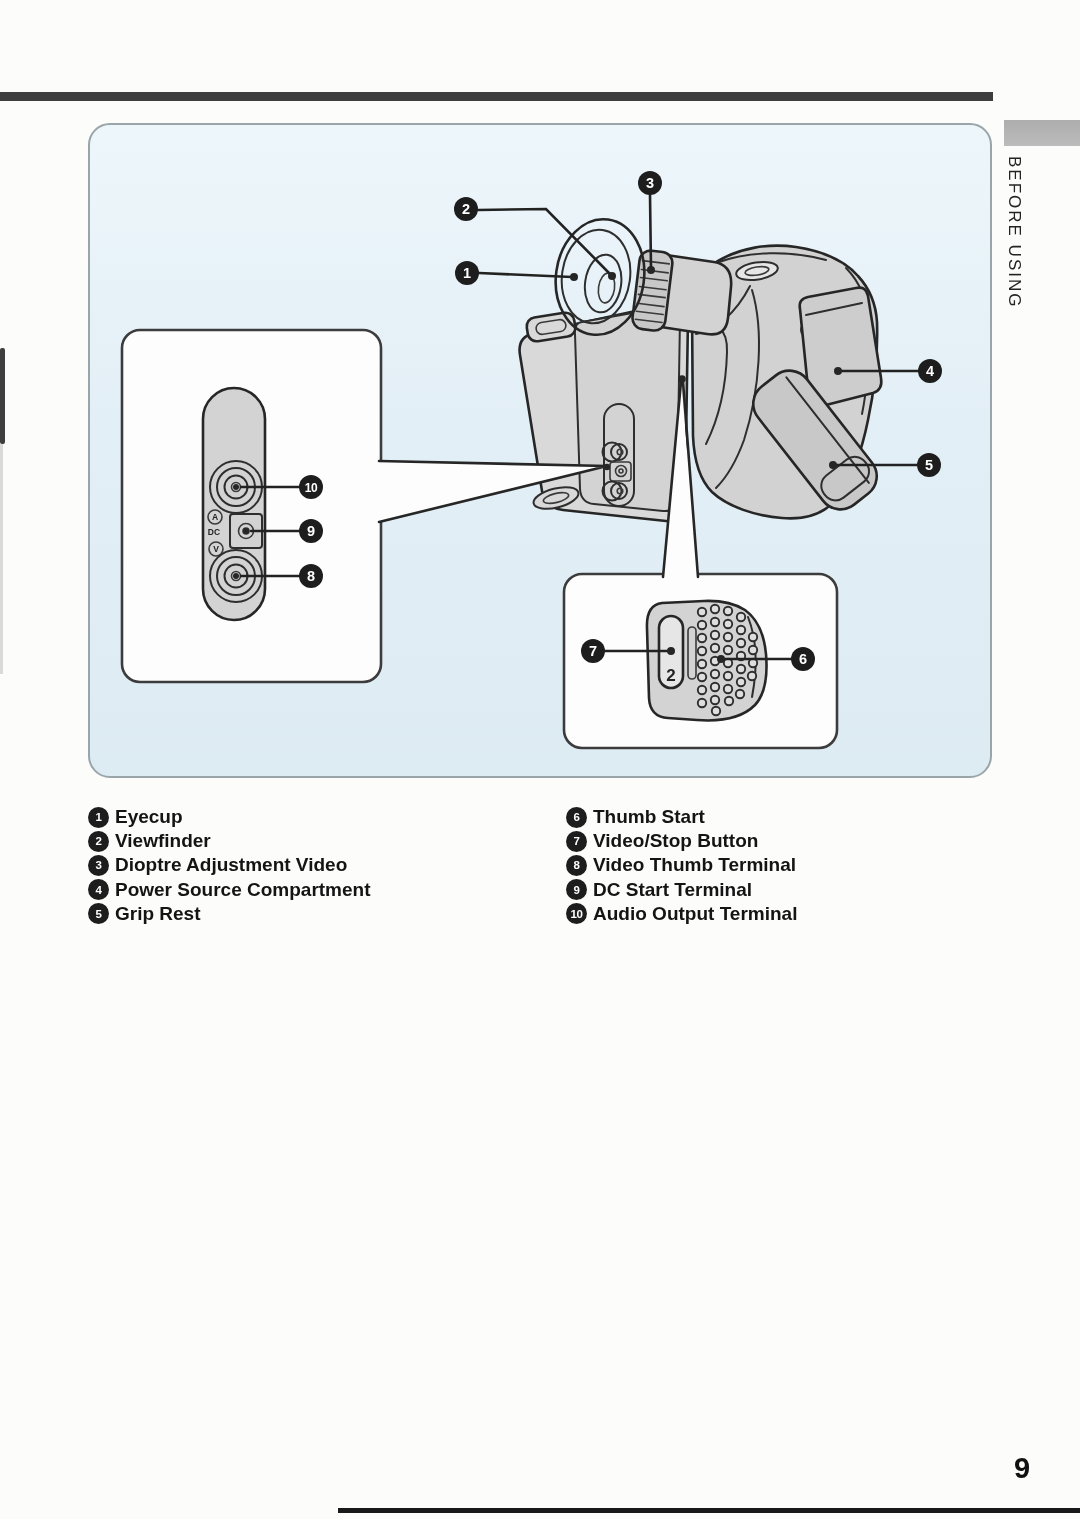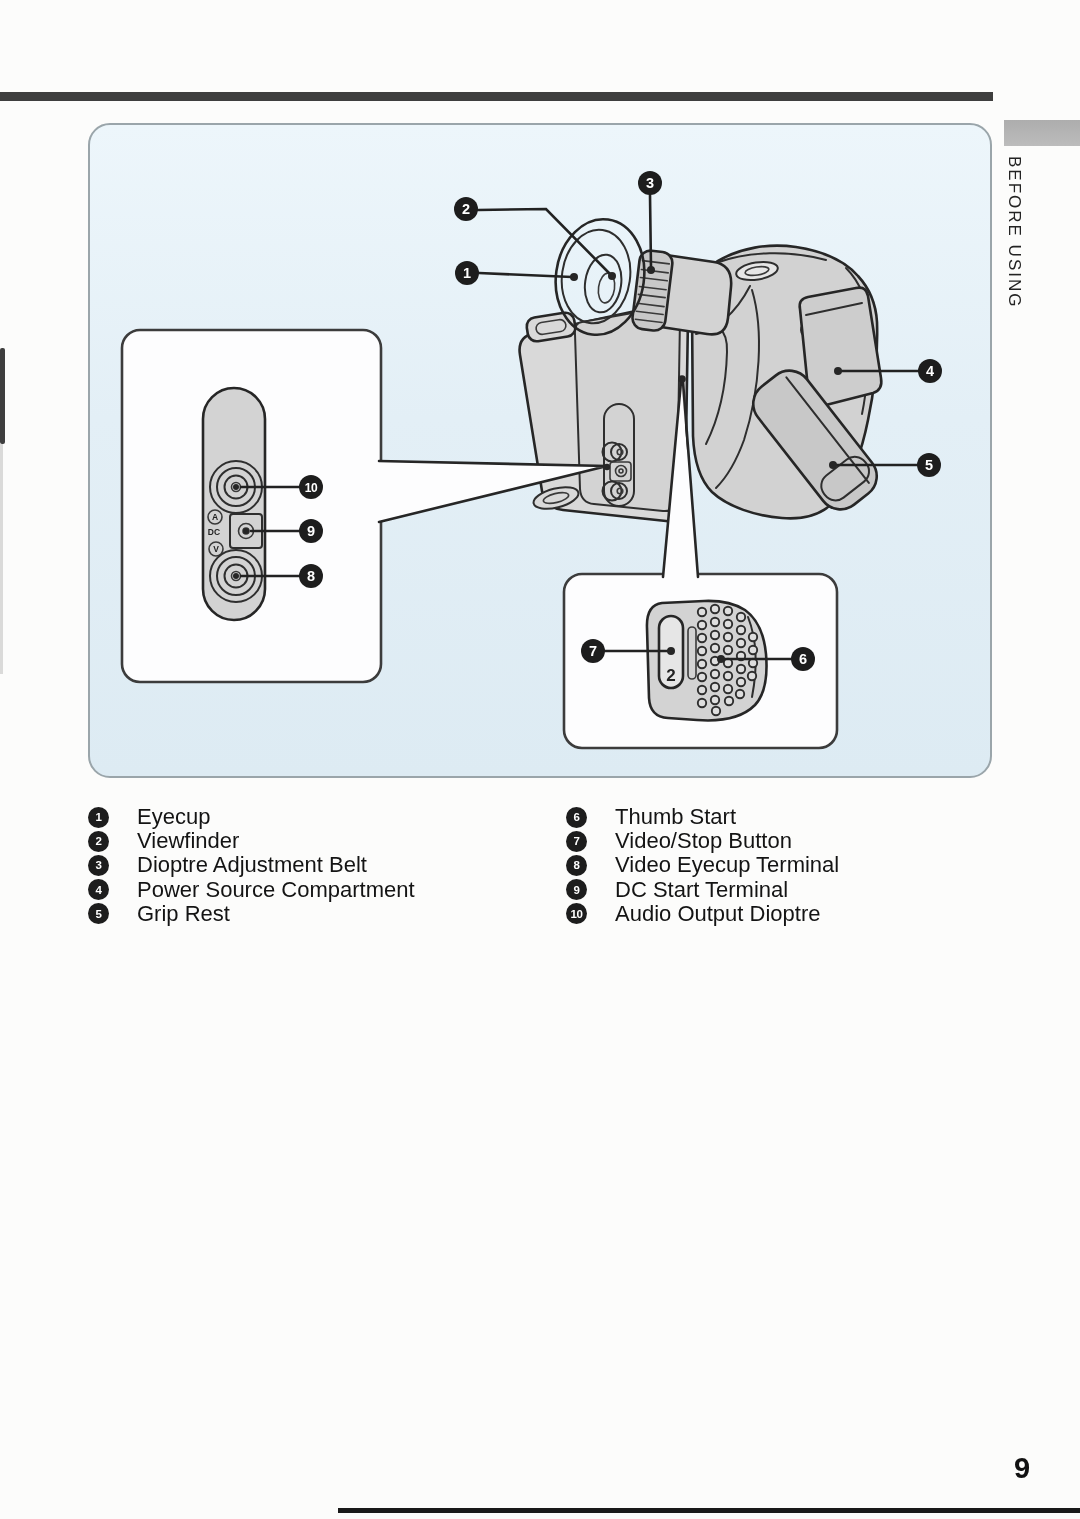--- a/index.html
+++ b/index.html
@@ -51,21 +51,21 @@
   
   .legend{width:470px;}
   .legend-left{left:88px;top:805px;}
   .legend-right{left:566px;top:805px;}
   .lrow{display:flex;align-items:center;height:24.2px;}
   .lnum{
     flex:0 0 auto;width:21px;height:21px;border-radius:50%;background:#1d1d1d;color:#fff;
     font-size:11.5px;font-weight:bold;display:flex;align-items:center;justify-content:center;
     letter-spacing:-0.5px;
   }
-  .llab{margin-left:28px;font-size:22px;font-weight:400;color:#141414;white-space:nowrap;}
+  .llab{margin-left:6px;font-size:19px;font-weight:700;color:#141414;white-space:nowrap;}
   
   .page-number{left:1014px;top:1452px;font-size:29px;font-weight:bold;color:#111;}
   .bottom-rule{left:338px;top:1508px;width:742px;height:5px;background:#191919;}
 </style>
 </head>
 <body>
 
 <div>
 
   <div class="abs top-bar"></div>
@@ -313,21 +313,21 @@
     <div class="lrow">
         <span class="lnum">1</span>
         <span class="llab">Eyecup</span>
       </div>
     <div class="lrow">
         <span class="lnum">2</span>
         <span class="llab">Viewfinder</span>
       </div>
     <div class="lrow">
         <span class="lnum">3</span>
-        <span class="llab">Dioptre Adjustment Belt</span>
+        <span class="llab">Dioptre Adjustment Video</span>
       </div>
     <div class="lrow">
         <span class="lnum">4</span>
         <span class="llab">Power Source Compartment</span>
       </div>
     <div class="lrow">
         <span class="lnum">5</span>
         <span class="llab">Grip Rest</span>
       </div>
   </div>
@@ -335,28 +335,28 @@
     <div class="lrow">
         <span class="lnum">6</span>
         <span class="llab">Thumb Start</span>
       </div>
     <div class="lrow">
         <span class="lnum">7</span>
         <span class="llab">Video/Stop Button</span>
       </div>
     <div class="lrow">
         <span class="lnum">8</span>
-        <span class="llab">Video Eyecup Terminal</span>
+        <span class="llab">Video Thumb Terminal</span>
       </div>
     <div class="lrow">
         <span class="lnum">9</span>
         <span class="llab">DC Start Terminal</span>
       </div>
     <div class="lrow">
         <span class="lnum">10</span>
-        <span class="llab">Audio Output Dioptre</span>
+        <span class="llab">Audio Output Terminal</span>
       </div>
   </div>
 
   <div class="abs page-number">9</div>
   <div class="abs bottom-rule"></div>
 
 </div>
 
 </body></html>

